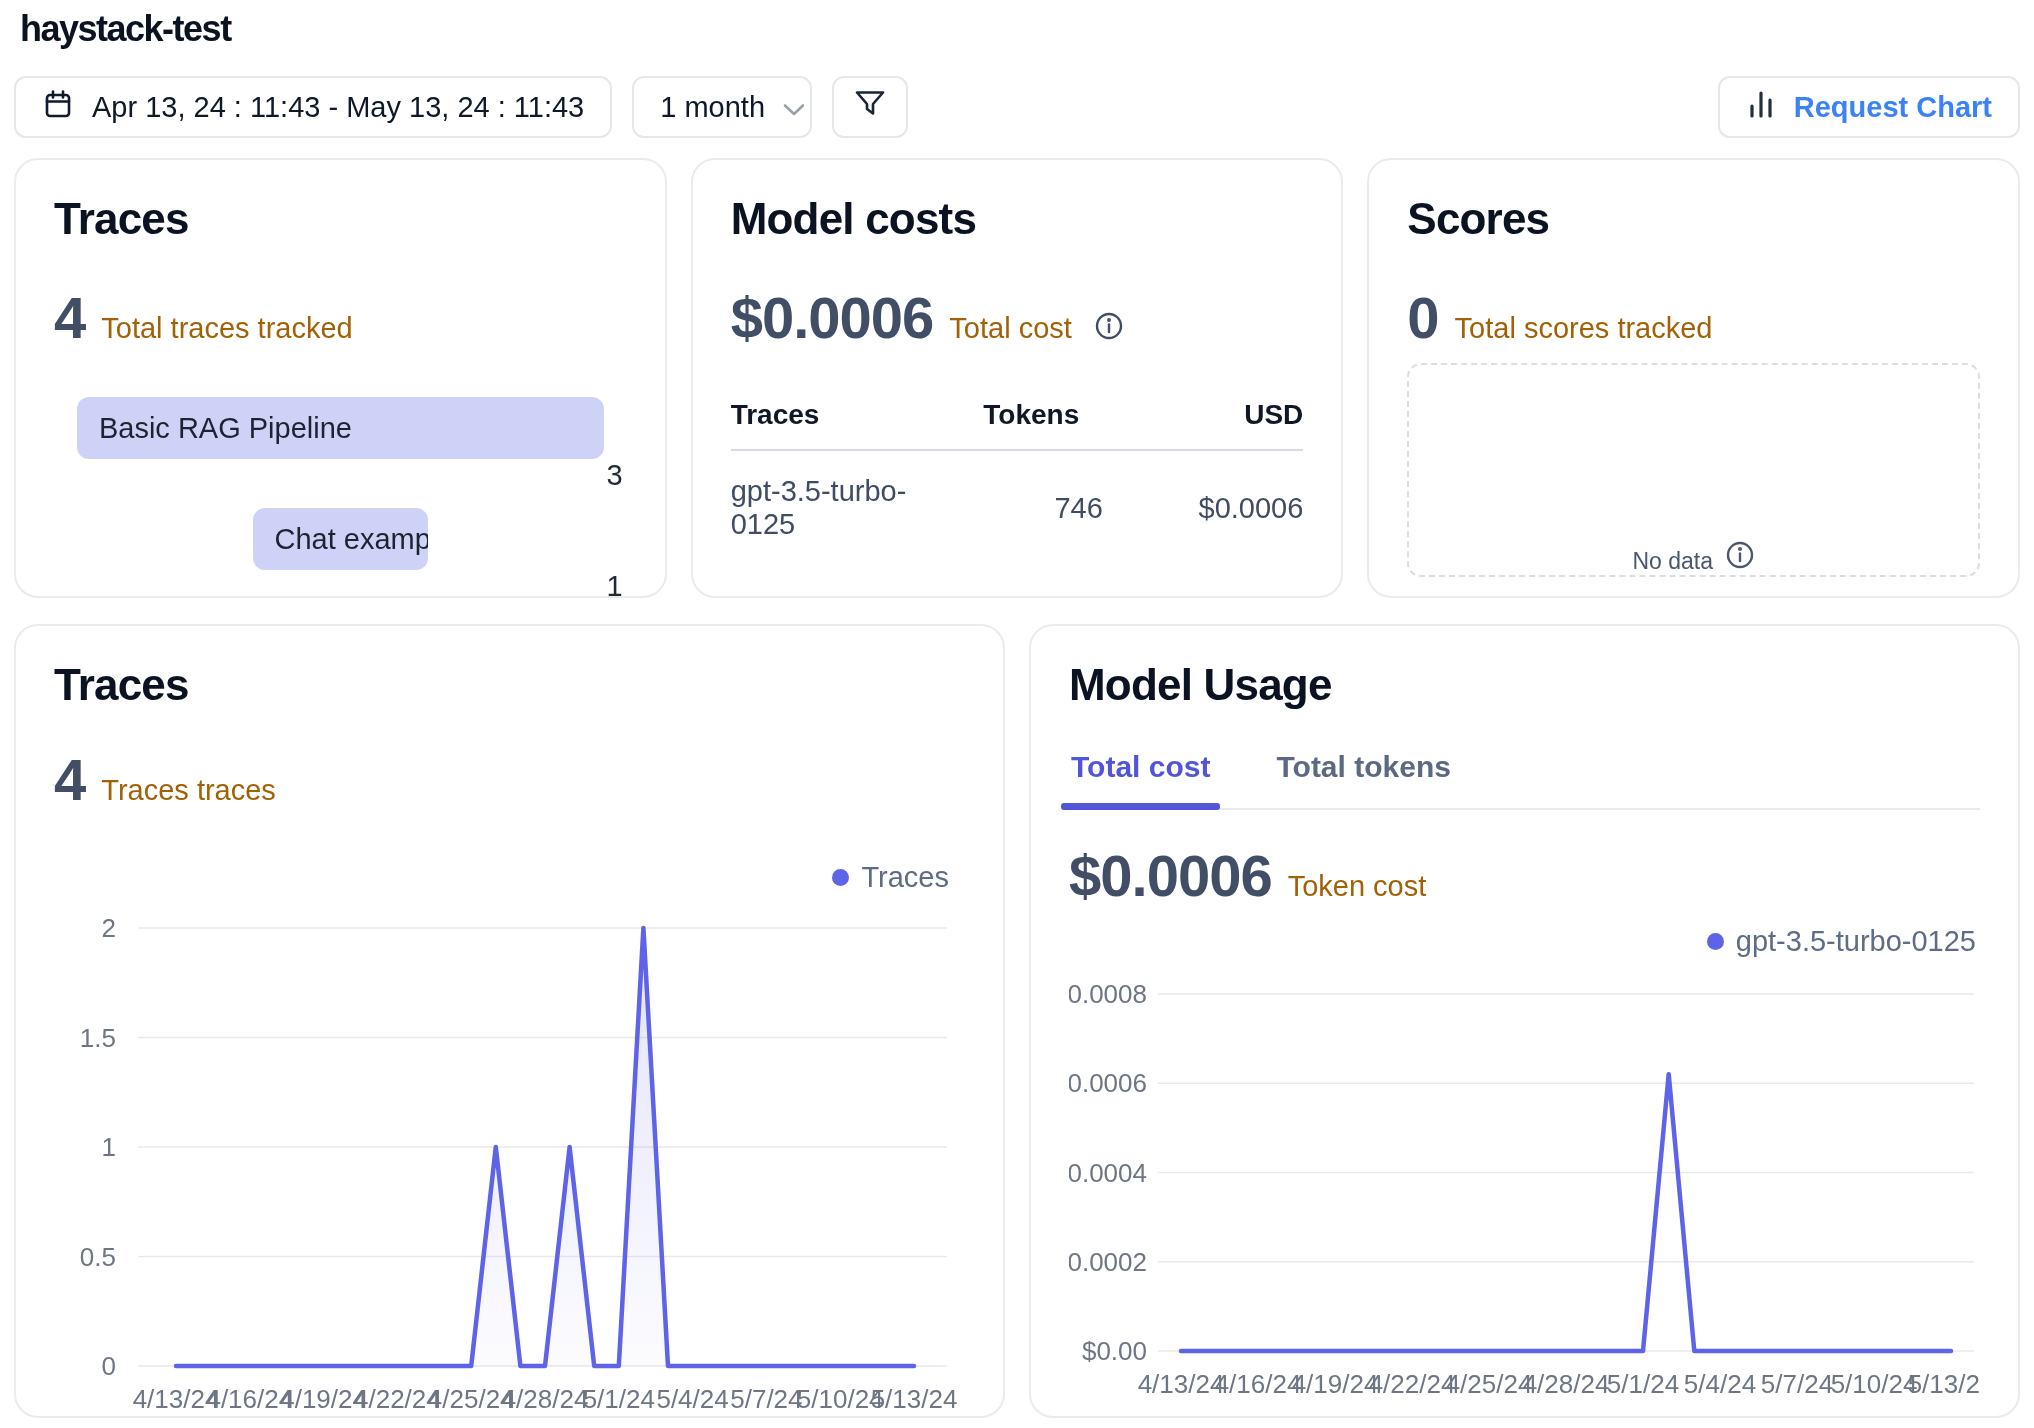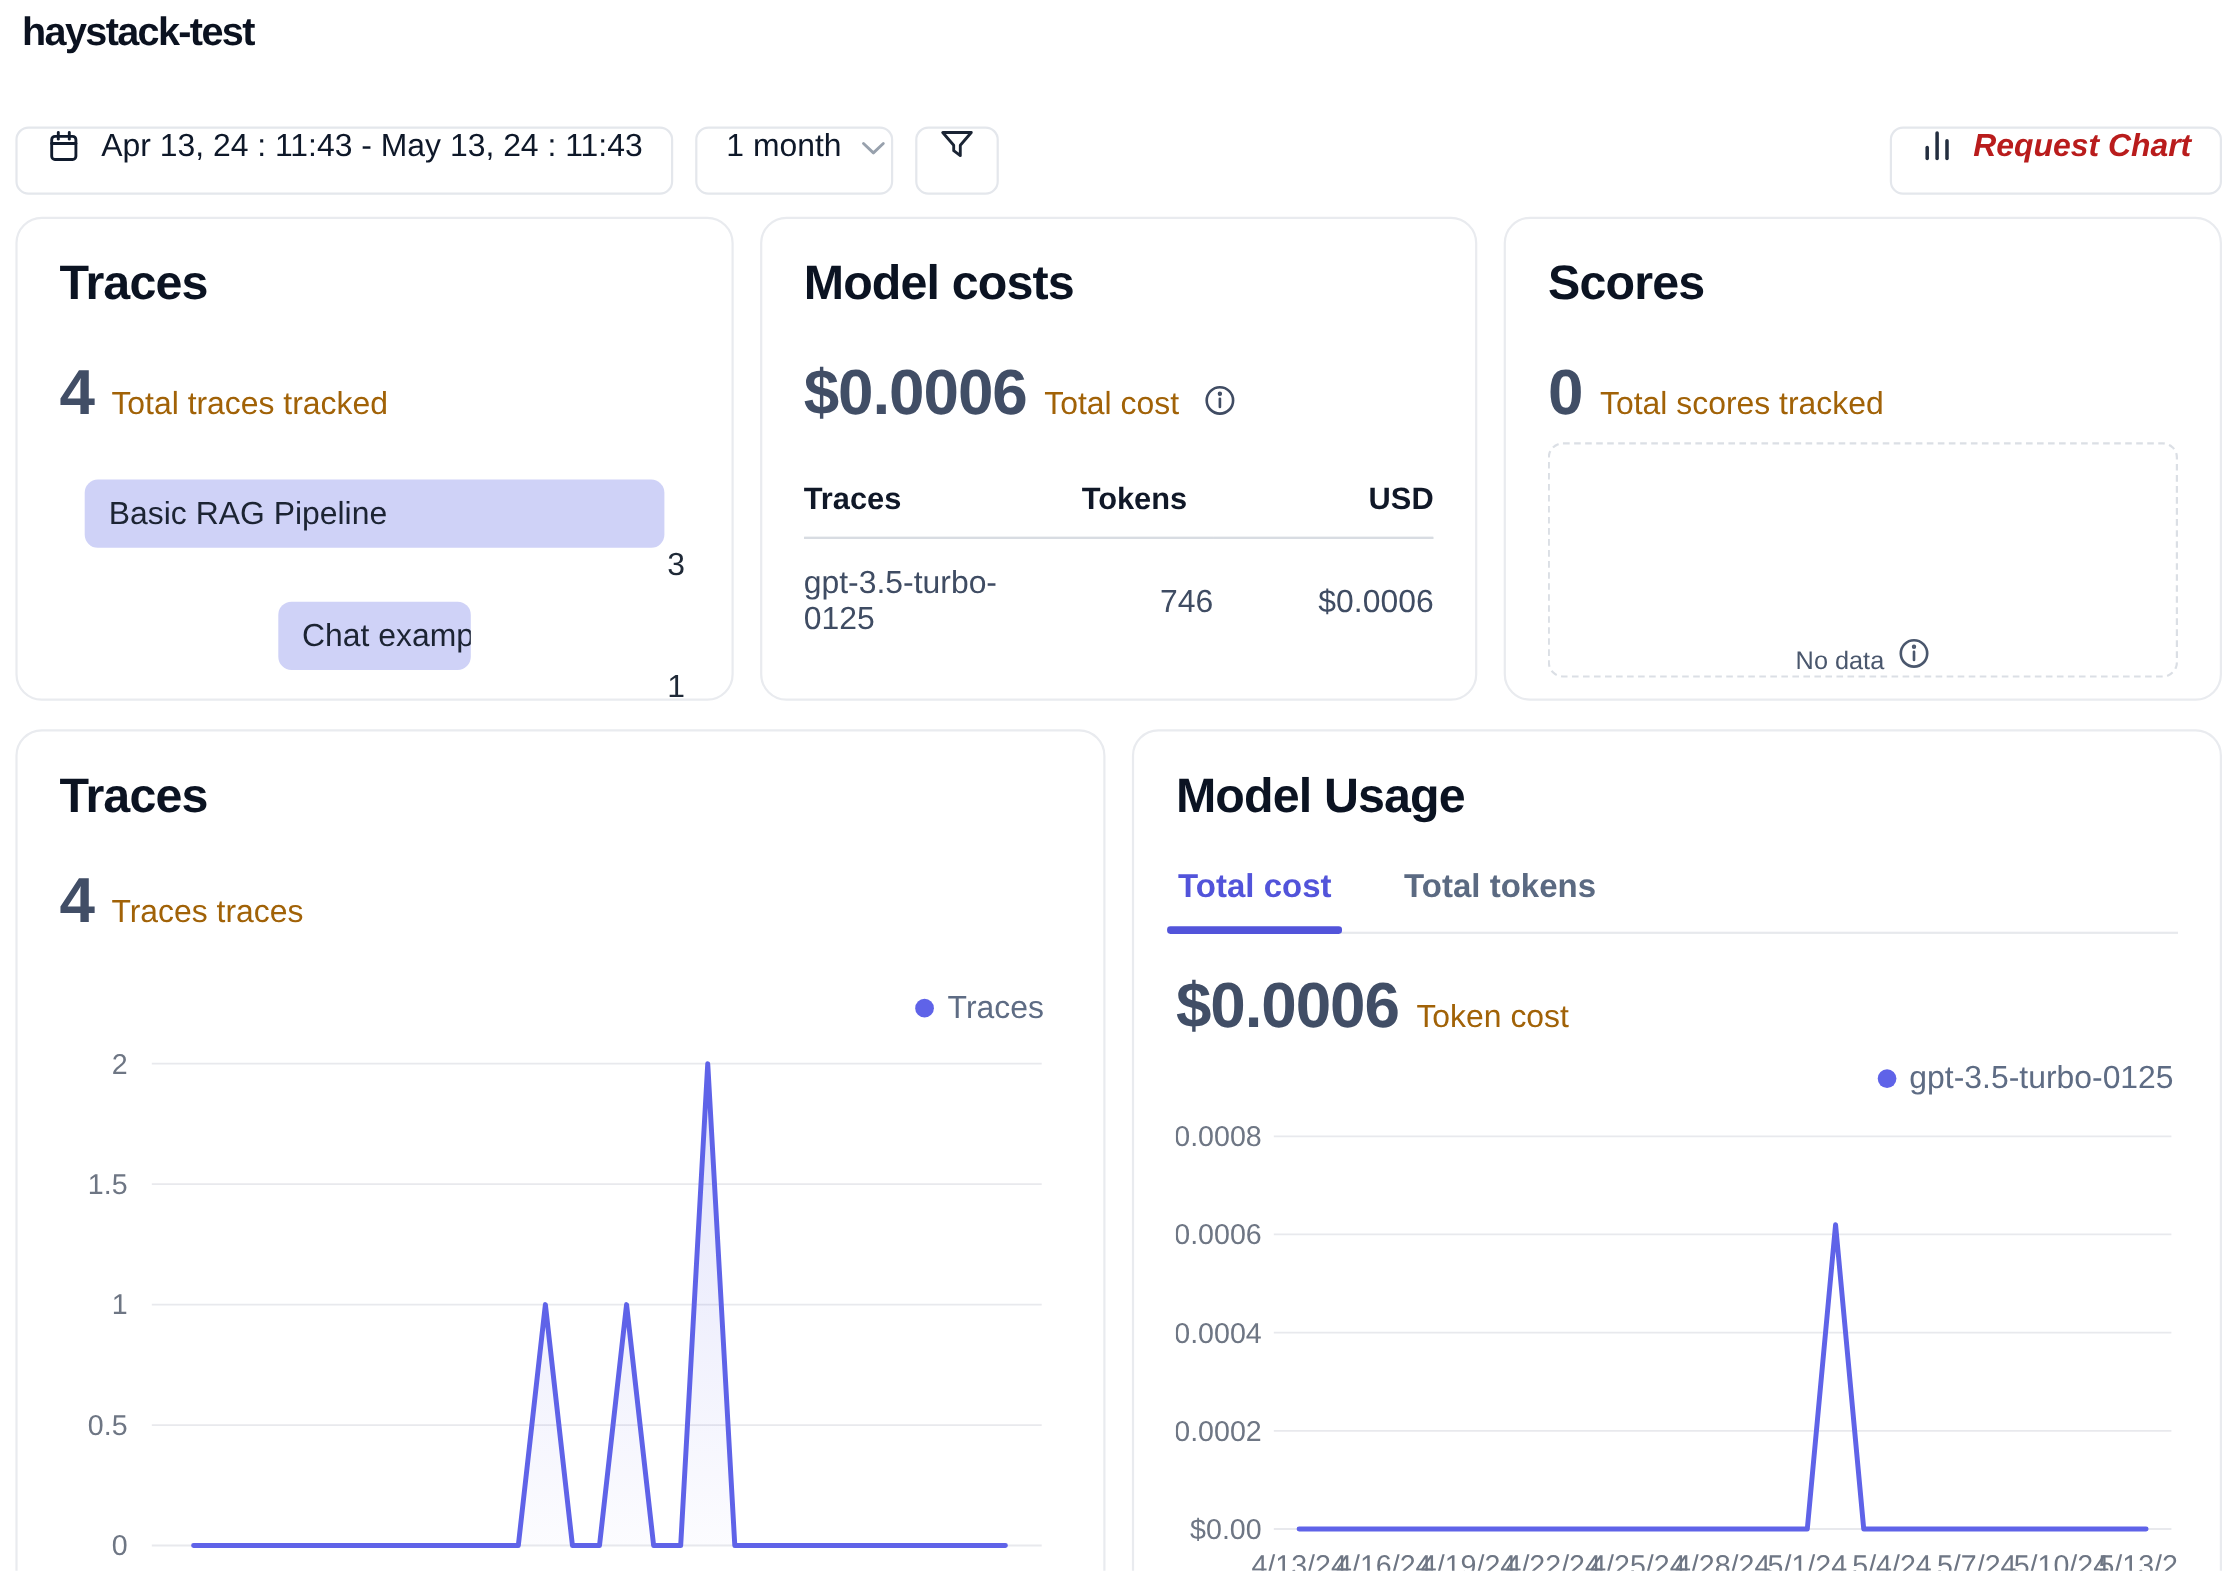--- a/index.html
+++ b/index.html
@@ -10,29 +10,29 @@
     color: #0c1322;
     padding: 8px 14px 0 14px;
   }
   h1 {
     font-size: 36px; font-weight: 700; letter-spacing: -1.5px;
     color: #0b1220; margin: 0 0 26px 6px;
   }
   
   .toolbar { display: flex; align-items: center; gap: 20px; }
   .btn {
-    display: inline-flex; gap: 18px;
+    display: inline-flex; align-items: center; gap: 18px;
     height: 62px; padding: 0 26px;
     background: #fff; border: 2px solid #e4e7ec; border-radius: 12px;
-    font-size: 29px; color: #0e1829; cursor: pointer; white-space: nowrap; margin-top: 39px;
+    font-size: 29px; color: #0e1829; cursor: pointer; white-space: nowrap;
   }
   .btn svg { flex: 0 0 auto; }
   .select { width: 180px; justify-content: space-between; }
   .icon-btn { width: 76px; justify-content: center; padding: 0; }
-  .request-btn { margin-left: auto; font-weight: 700; color: #b91c1c; font-style: italic; }
+  .request-btn { margin-left: auto; font-weight: 700; color: #3b82f6; }
   
   .grid-top {
     margin-top: 20px;
     display: grid; grid-template-columns: 1fr 1fr 1fr; gap: 24px;
   }
   .grid-bottom {
     margin-top: 26px;
     display: grid; grid-template-columns: 1fr 1fr; gap: 24px;
   }
   .card {

